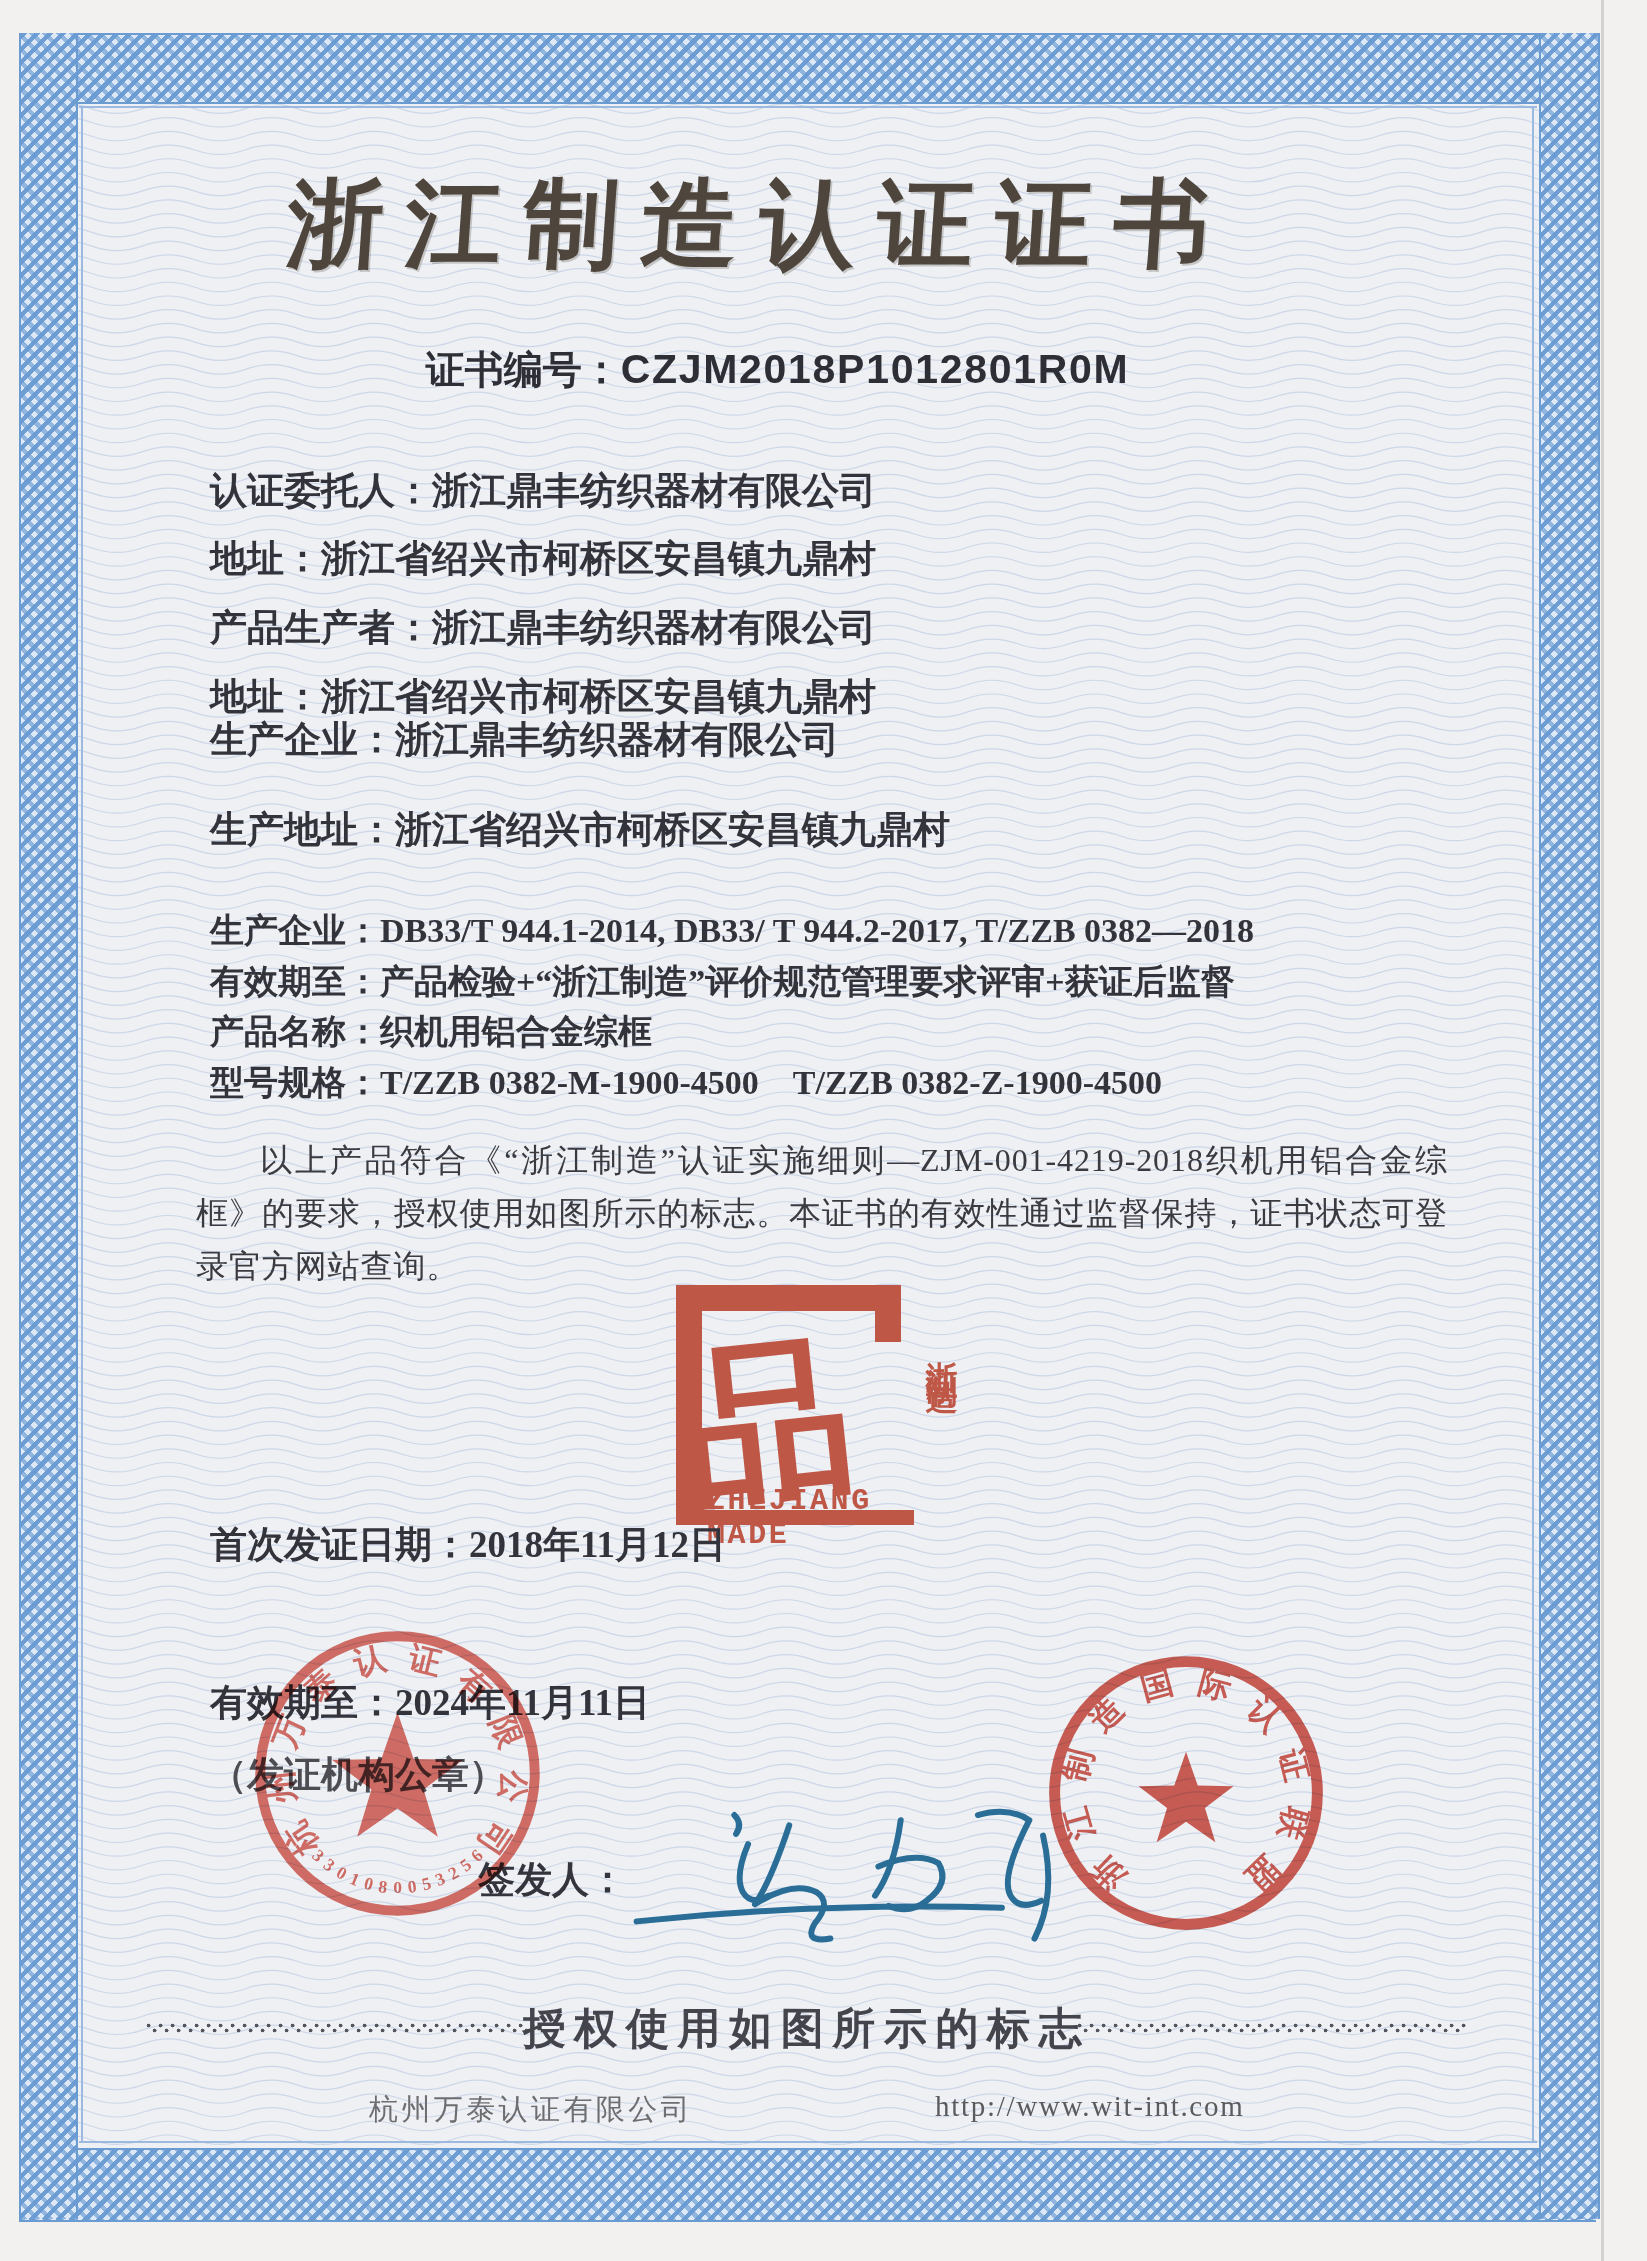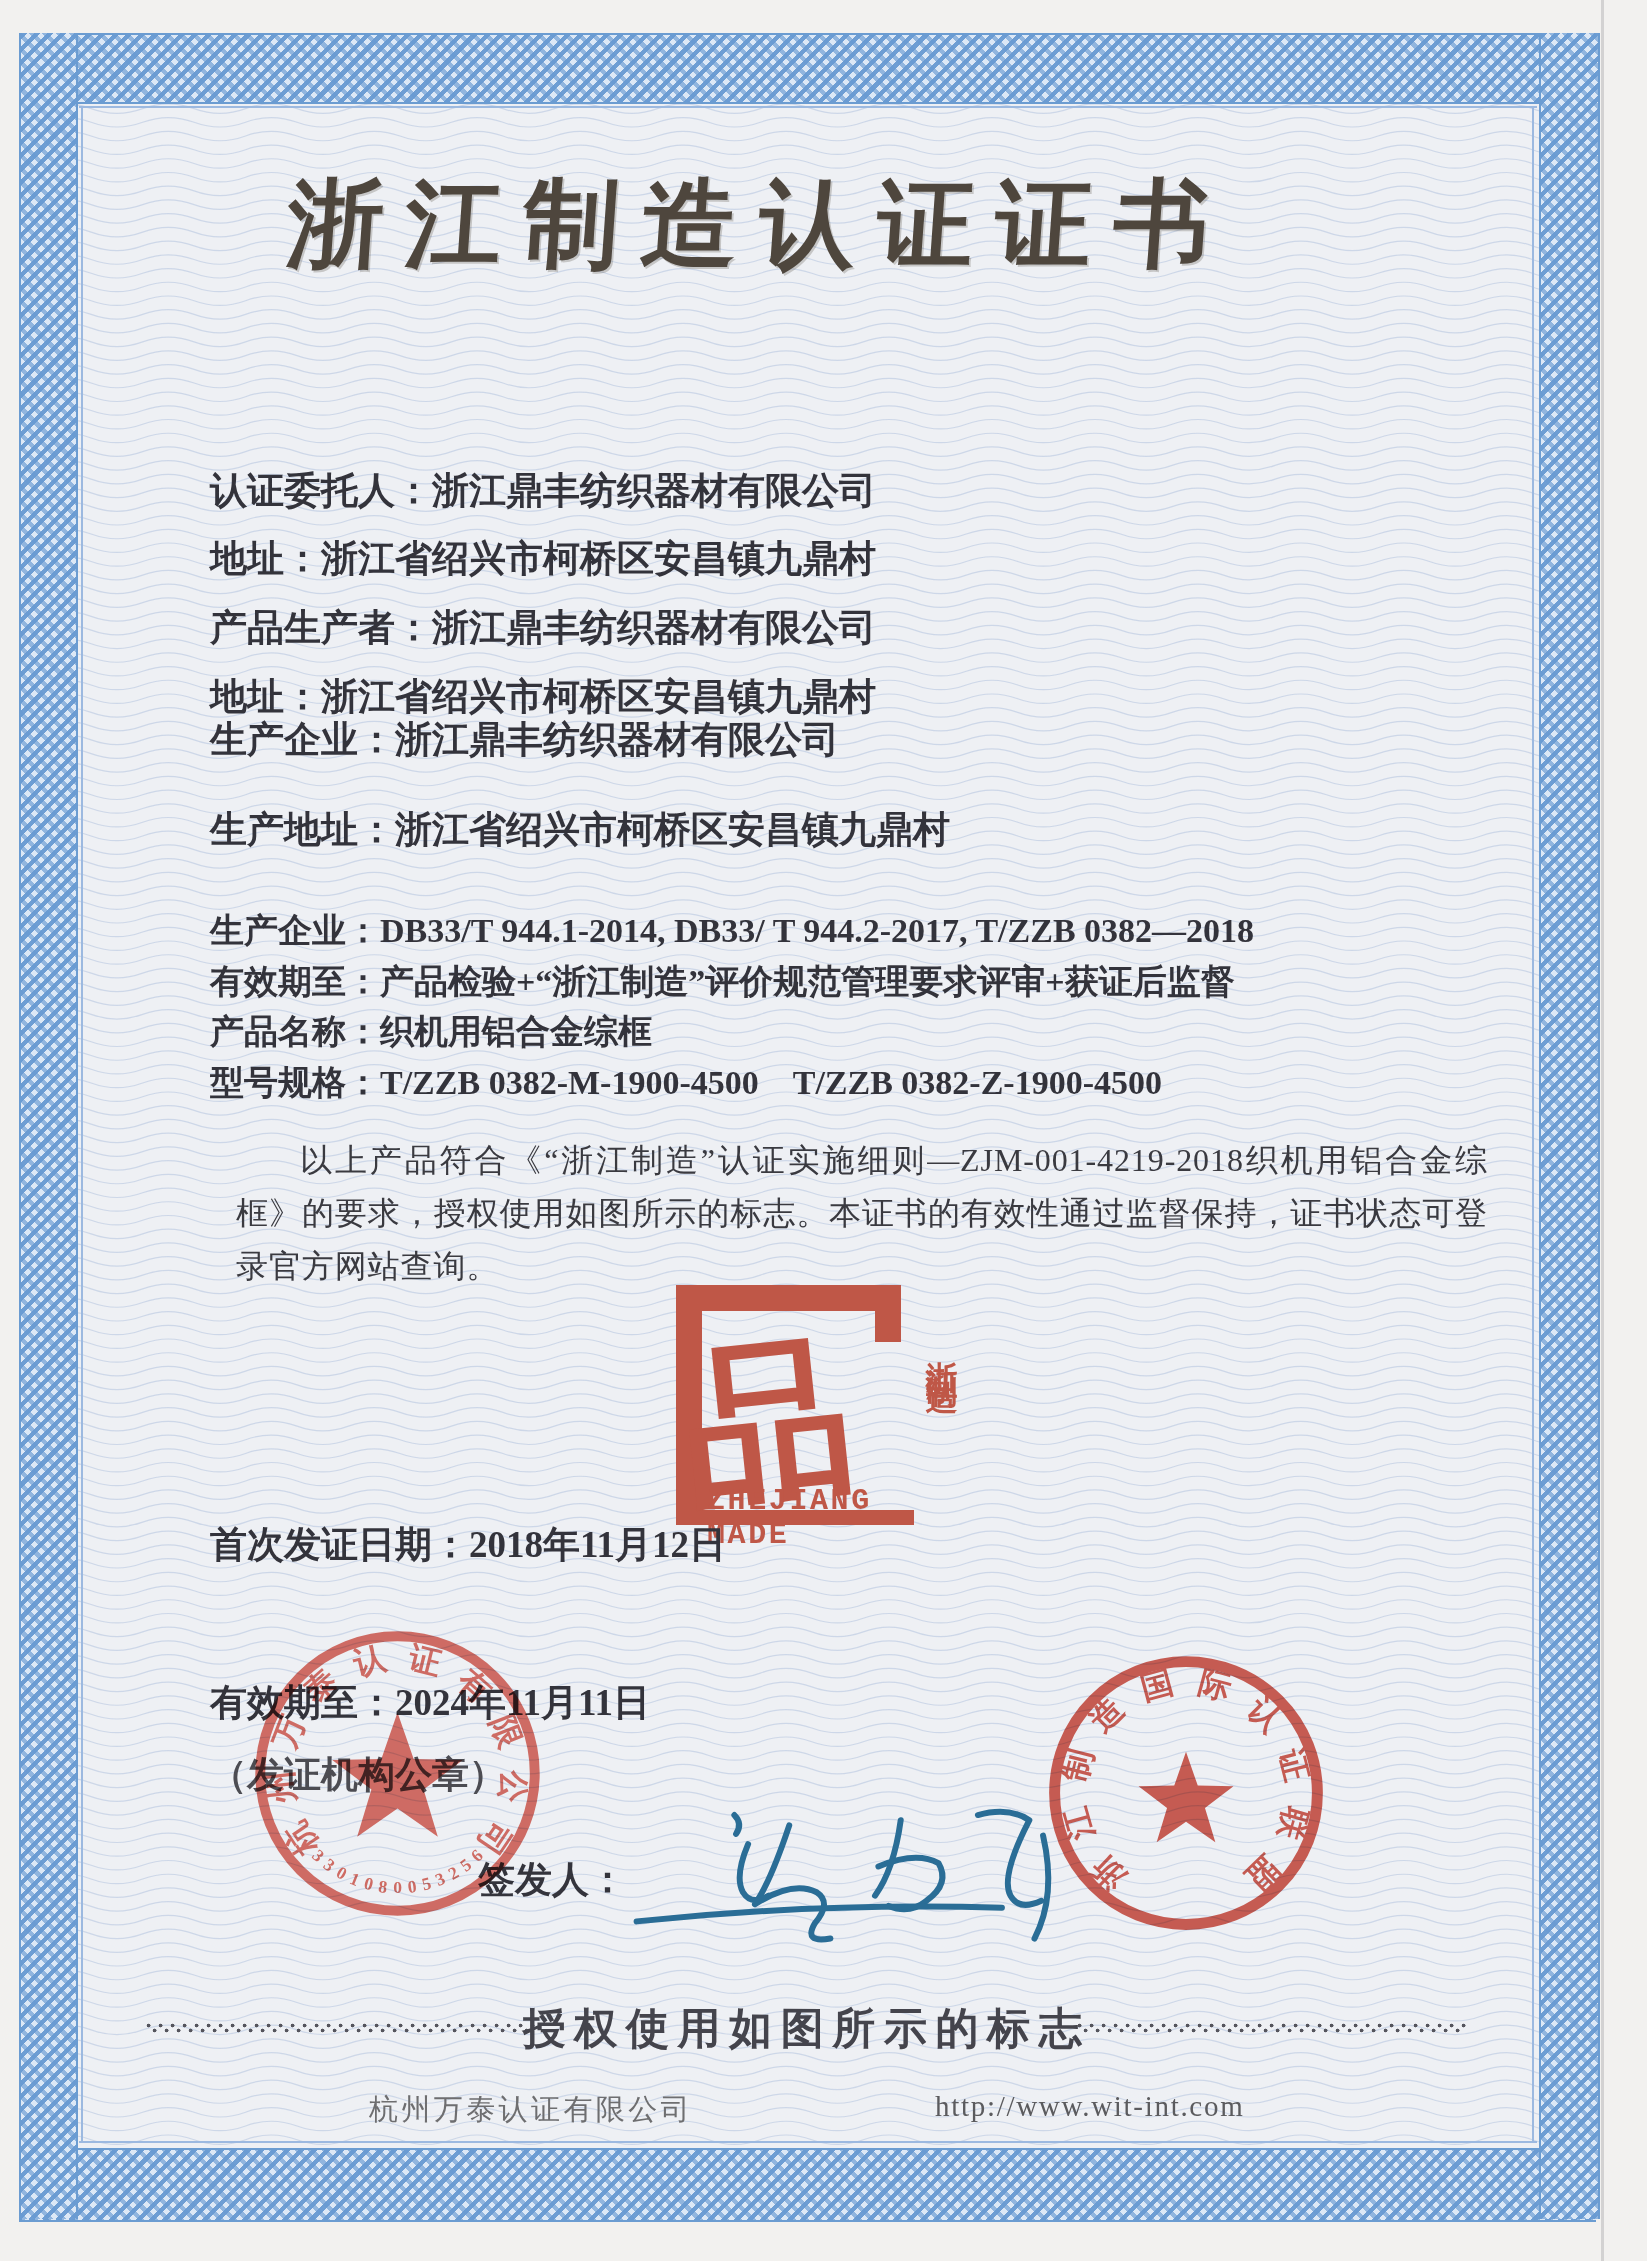--- a/index.html
+++ b/index.html
@@ -20,21 +20,21 @@
          font-size:96px;font-weight:700;letter-spacing:22px;color:#4e463d;
          transform:skewX(-4deg);z-index:2;text-shadow:1.7px 1.7px 0 rgba(78,70,61,.25);}
   .certno{position:absolute;left:220px;top:343px;width:1115px;text-align:center;z-index:2;
           font-size:39px;font-weight:700;color:#2e2e36;}
   .certno .num{font-family:"Liberation Sans","DejaVu Sans",sans-serif;font-weight:600;
                font-size:41px;letter-spacing:1.7px;}
   .line{position:absolute;left:210px;font-size:37px;font-weight:600;color:#33333b;z-index:2;white-space:nowrap;}
   .dline{position:absolute;left:210px;font-size:34px;font-weight:600;color:#33333b;z-index:2;white-space:nowrap;}
   .statement{position:absolute;left:196px;top:1134px;width:1252px;z-index:2;
              font-size:32px;line-height:53px;text-indent:2em;text-align:justify;
-             color:#3a3a40;letter-spacing:0.9px;margin-left:40px;}
+             color:#3a3a40;letter-spacing:0.9px;}
   
   .logo{position:absolute;left:676px;top:1285px;width:278px;height:245px;z-index:2;color:var(--logo-red,#bf5747);}
   .logo .bar{position:absolute;background:var(--logo-red,#bf5747);}
   .logo .mark{position:absolute;left:6.9px;top:24px;font-size:170px;font-weight:700;
               transform:rotate(-6deg);font-family:"Liberation Serif",serif;}
   .logo .vtext{position:absolute;left:244px;top:51px;writing-mode:vertical-rl;
                font-size:32px;font-weight:700;letter-spacing:6.9px;}
   .logo .caption{position:absolute;left:31px;top:199px;font-size:30px;font-weight:700;
                  letter-spacing:2.6px;font-family:Liberation Mono, monospace;}
   
@@ -219,20 +219,23 @@
     <div class="band v" style="left:1539px;top:33px;width:57px;height:2186px;"></div>
     <div class="rule" style="left:79px;top:106px;width:1458px;height:1.7px;"></div>
     <div class="rule" style="left:79px;top:2141px;width:1458px;height:1.7px;"></div>
     <div class="rule" style="left:81px;top:106px;width:1.7px;height:2036px;"></div>
     <div class="rule" style="left:1532px;top:106px;width:1.7px;height:2036px;"></div>
   </div>
   <div class="paper-edge"></div>
 
   <div class="title">浙江制造认证证书</div>
 
+  <div class="certno">
+    <span>证书编号：</span><span class="num">CZJM2018P1012801R0M</span>
+  </div>
 
   <div>
     <div class="line" style="top:466px"><span>认证委托人：</span><span>浙江鼎丰纺织器材有限公司</span></div>
     <div class="line" style="top:534px"><span>地址：</span><span>浙江省绍兴市柯桥区安昌镇九鼎村</span></div>
     <div class="line" style="top:603px"><span>产品生产者：</span><span>浙江鼎丰纺织器材有限公司</span></div>
     <div class="line" style="top:672px"><span>地址：</span><span>浙江省绍兴市柯桥区安昌镇九鼎村</span></div>
     <div class="line" style="top:715px"><span>生产企业：</span><span>浙江鼎丰纺织器材有限公司</span></div>
     <div class="line" style="top:805px"><span>生产地址：</span><span>浙江省绍兴市柯桥区安昌镇九鼎村</span></div>
   </div>
 

